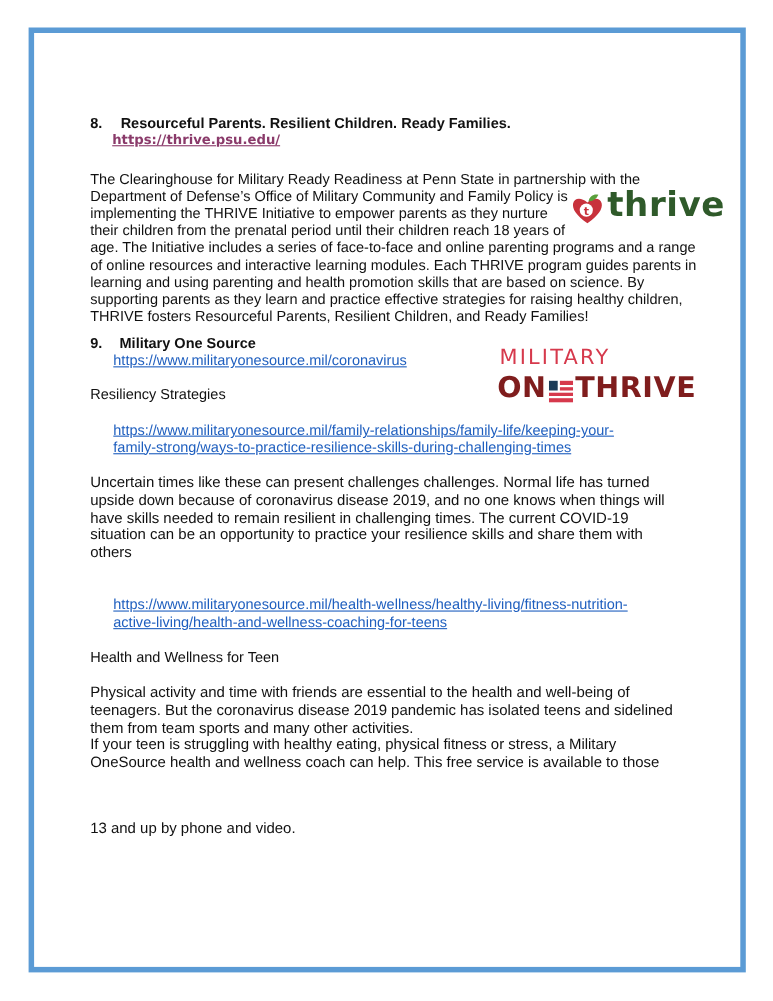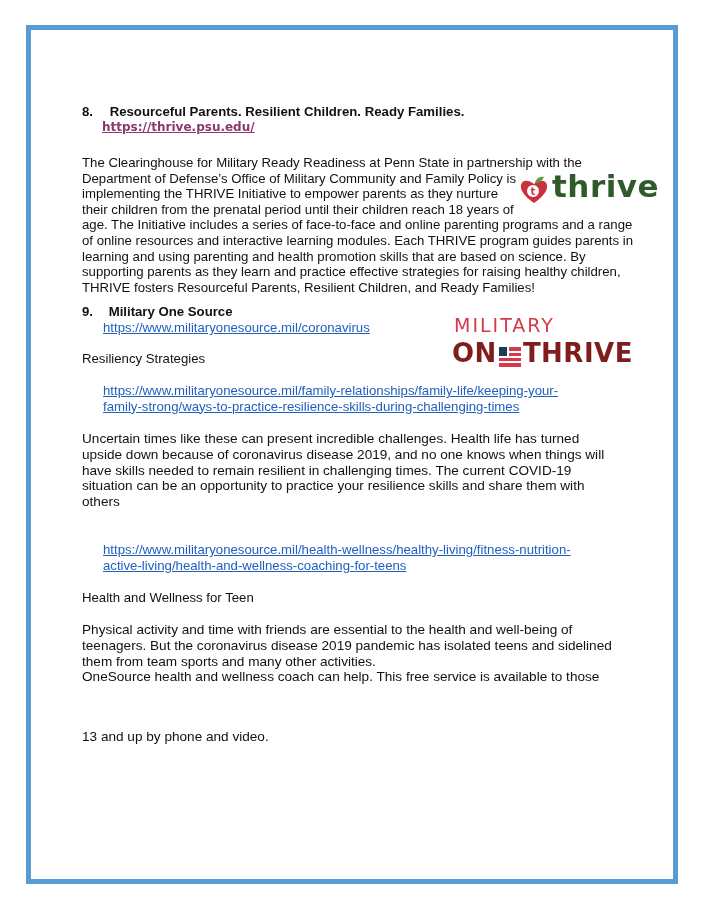--- a/index.html
+++ b/index.html
@@ -74,33 +74,34 @@
 </div>
 
 <div class="abs txt" style="left:82px; top:351px;">Resiliency Strategies</div>
 
 <a class="abs" style="left:103px; top:383px; display:block;">
   <div class="link">https://www.militaryonesource.mil/family-relationships/family-life/keeping-your-</div>
   <div class="link">family-strong/ways-to-practice-resilience-skills-during-challenging-times</div>
 </a>
 
 <div class="abs" style="left:82px; top:431px;">
-  <div class="txt" style="font-size:13.6px; line-height:15.8px;">Uncertain times like these can present incredible challenges. Health life has turned</div>
+  <div class="txt" style="font-size:13.6px; line-height:15.8px;">Uncertain times like these can present challenges challenges. Normal life has turned</div>
   <div class="txt" style="font-size:13.6px; line-height:15.8px;">upside down because of coronavirus disease 2019, and no one knows when things will</div>
   <div class="txt" style="font-size:13.6px; line-height:15.8px;">have skills needed to remain resilient in challenging times. The current COVID-19</div>
   <div class="txt" style="font-size:13.6px; line-height:15.8px;">situation can be an opportunity to practice your resilience skills and share them with</div>
   <div class="txt" style="font-size:13.6px; line-height:15.8px;">others</div>
 </div>
 
 <a class="abs" style="left:103px; top:542px; display:block;">
   <div class="link">https://www.militaryonesource.mil/health-wellness/healthy-living/fitness-nutrition-</div>
   <div class="link">active-living/health-and-wellness-coaching-for-teens</div>
 </a>
 
 <div class="abs txt" style="left:82px; top:590px;">Health and Wellness for Teen</div>
 
 <div class="abs" style="left:82px; top:622px;">
   <div class="txt" style="font-size:13.6px; line-height:15.8px;">Physical activity and time with friends are essential to the health and well-being of</div>
   <div class="txt" style="font-size:13.6px; line-height:15.8px;">teenagers. But the coronavirus disease 2019 pandemic has isolated teens and sidelined</div>
   <div class="txt" style="font-size:13.6px; line-height:15.8px;">them from team sports and many other activities.</div>
+  <div class="txt" style="font-size:13.6px; line-height:15.8px;">If your teen is struggling with healthy eating, physical fitness or stress, a Military</div>
   <div class="txt" style="font-size:13.6px; line-height:15.8px;">OneSource health and wellness coach can help. This free service is available to those</div>
   <div class="txt" style="font-size:13.6px; line-height:15.8px;margin-top:44px;">13 and up by phone and video.</div>
 </div>
 
 </body></html>

